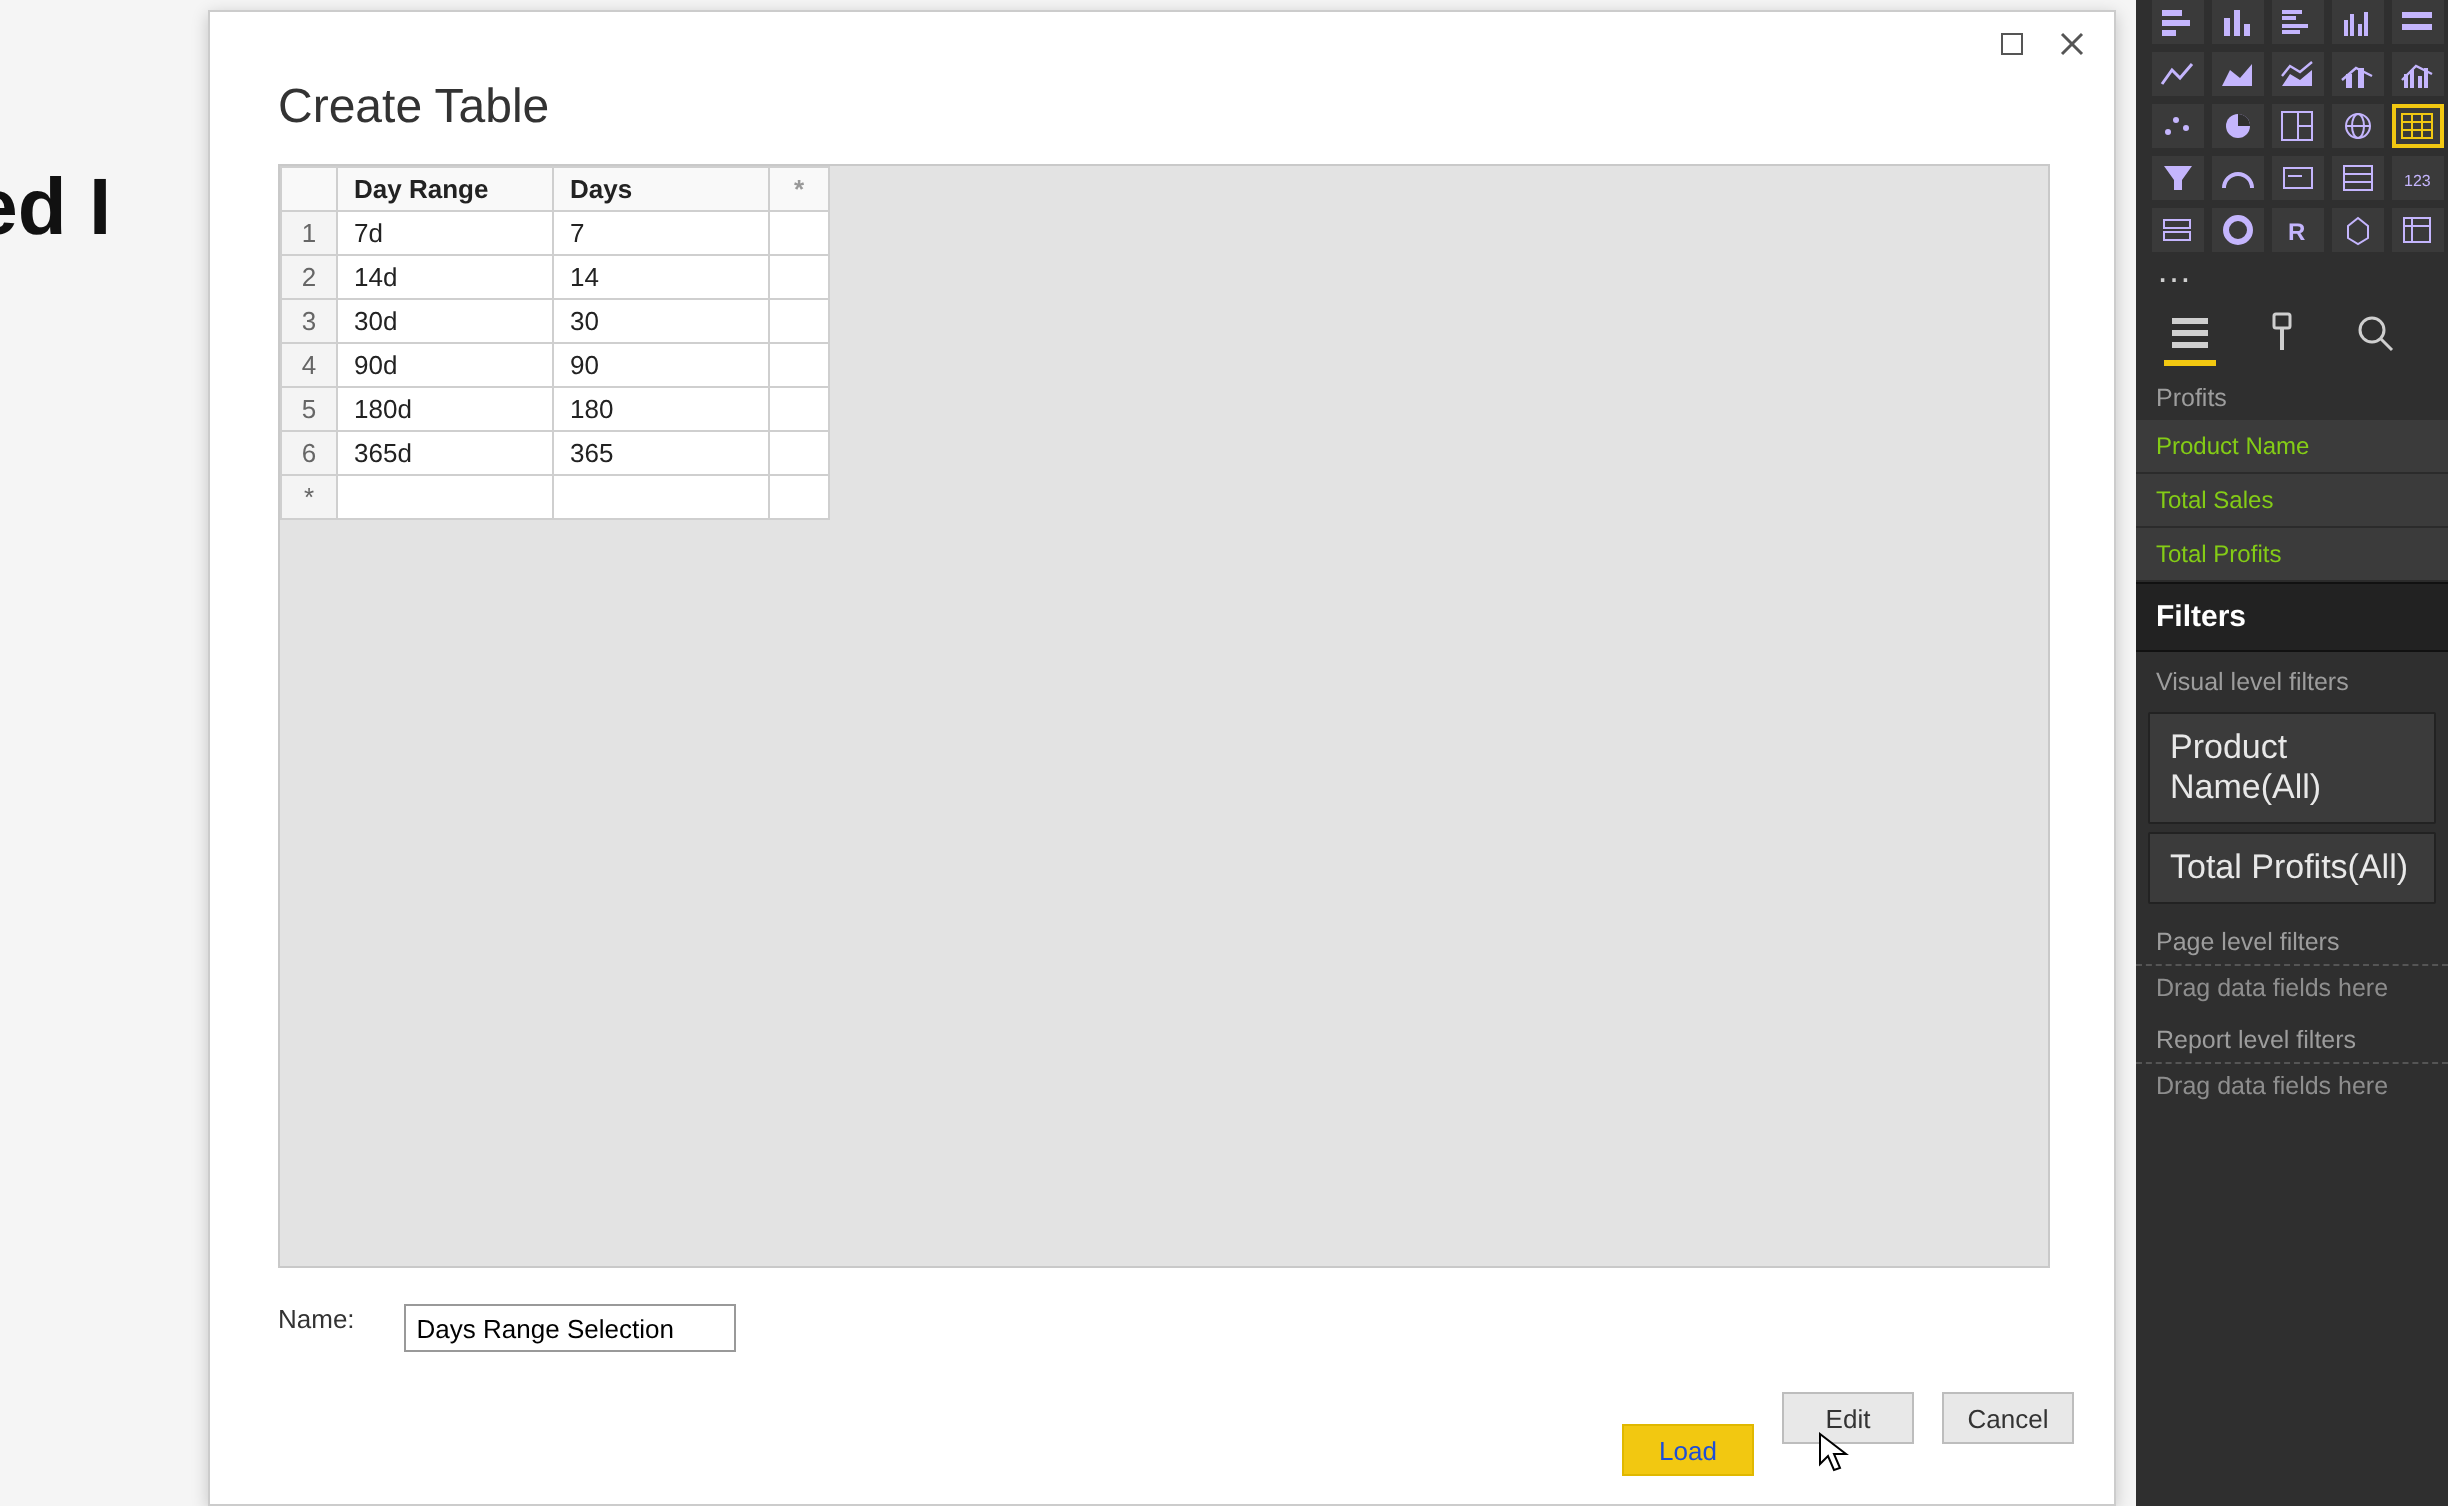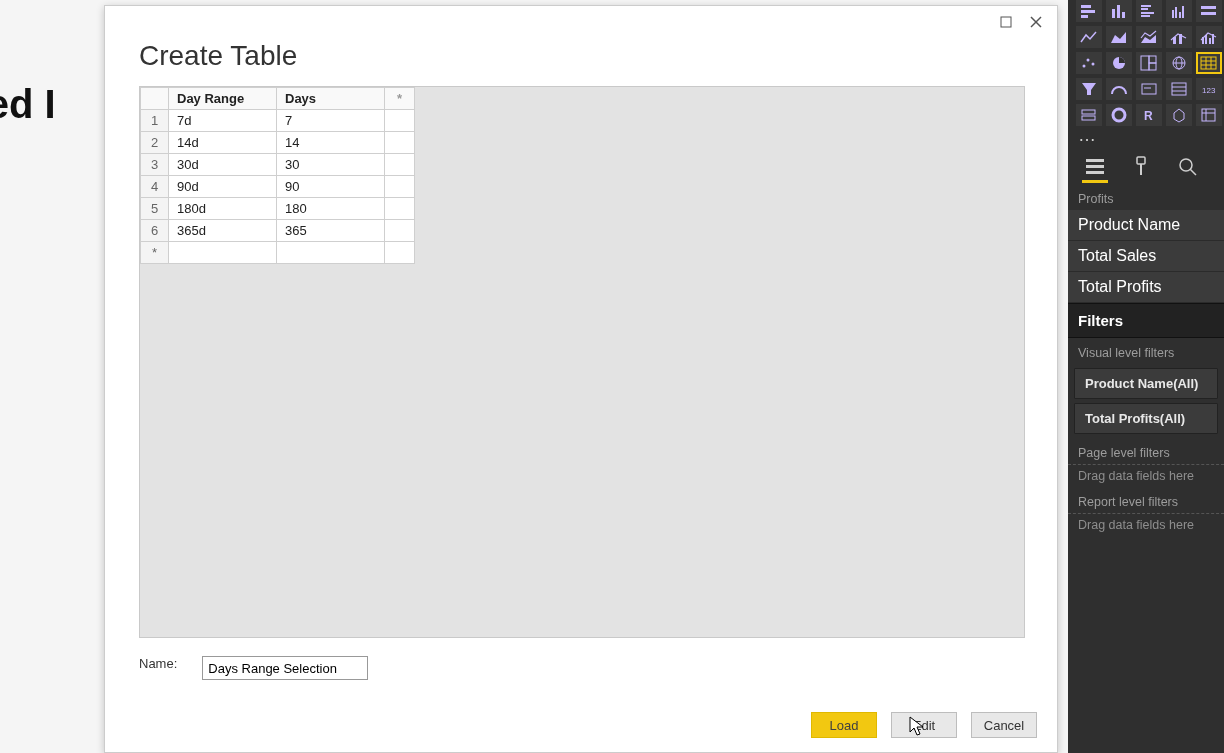--- a/index.html
+++ b/index.html
@@ -48,21 +48,21 @@
   width: 30px;
   height: 24px;
   display: flex;
   align-items: center;
   justify-content: center;
   color: #555;
   cursor: default;
 }
 .win-btn svg { width: 12px; height: 12px; }
 .dialog-heading {
-  font-size: 28px;
+  font-size: 24px;
   font-weight: 400;
   color: #333;
   padding: 4px 34px 14px 34px;
 }
 .grid-area {
   margin: 0 34px;
   width: 886px;
   height: 552px;
   background: #e3e3e3;
   border: 1px solid #c9c9c9;
@@ -125,21 +125,22 @@
   border: 1px solid #bdbdbd;
   background: #e8e8e8;
   color: #333;
   font-family: inherit;
   font-size: 13px;
   cursor: pointer;
 }
 .btn-primary {
   background: #f2c811;
   border-color: #e0b800;
-  color: #404040;
+  color: #1d4ed8;
+  margin-top: 16px;
 }
 .cursor {
   position: absolute;
   left: 804px;
   top: 710px;
   pointer-events: none;
 }
 
 .side-panel {
   position: absolute;
@@ -203,43 +204,42 @@
   height: 3px;
   background: #f2c811;
 }
 .section-label {
   color: #9d9d9d;
   padding: 8px 10px 4px 10px;
   font-size: 12.5px;
 }
 .field-well {
   background: #3b3b3b;
-  color: #ffffff;
+  color: #84cc16;
   padding: 6px 10px;
   border-bottom: 1px solid #2b2b2b;
-  font-size: 16px;
+  font-size: 12px;
 }
 .filters-head {
   background: #222;
   color: #fff;
   font-weight: 700;
   padding: 8px 10px;
   font-size: 15px;
   border-top: 1px solid #111;
   border-bottom: 1px solid #111;
 }
 .filter-pill {
   background: #3b3b3b;
   color: #e8e8e8;
   padding: 7px 10px;
   border: 1px solid #222;
   border-radius: 1px;
   margin: 4px 6px;
-  font-size: 13px;
-  font-weight: bold;
+  font-size: 17px;
 }
 .drag-hint {
   color: #8e8e8e;
   padding: 4px 10px;
   font-size: 12.5px;
   border-top: 1px dashed #555;
 }
 </style>
 </head>
 <body>

